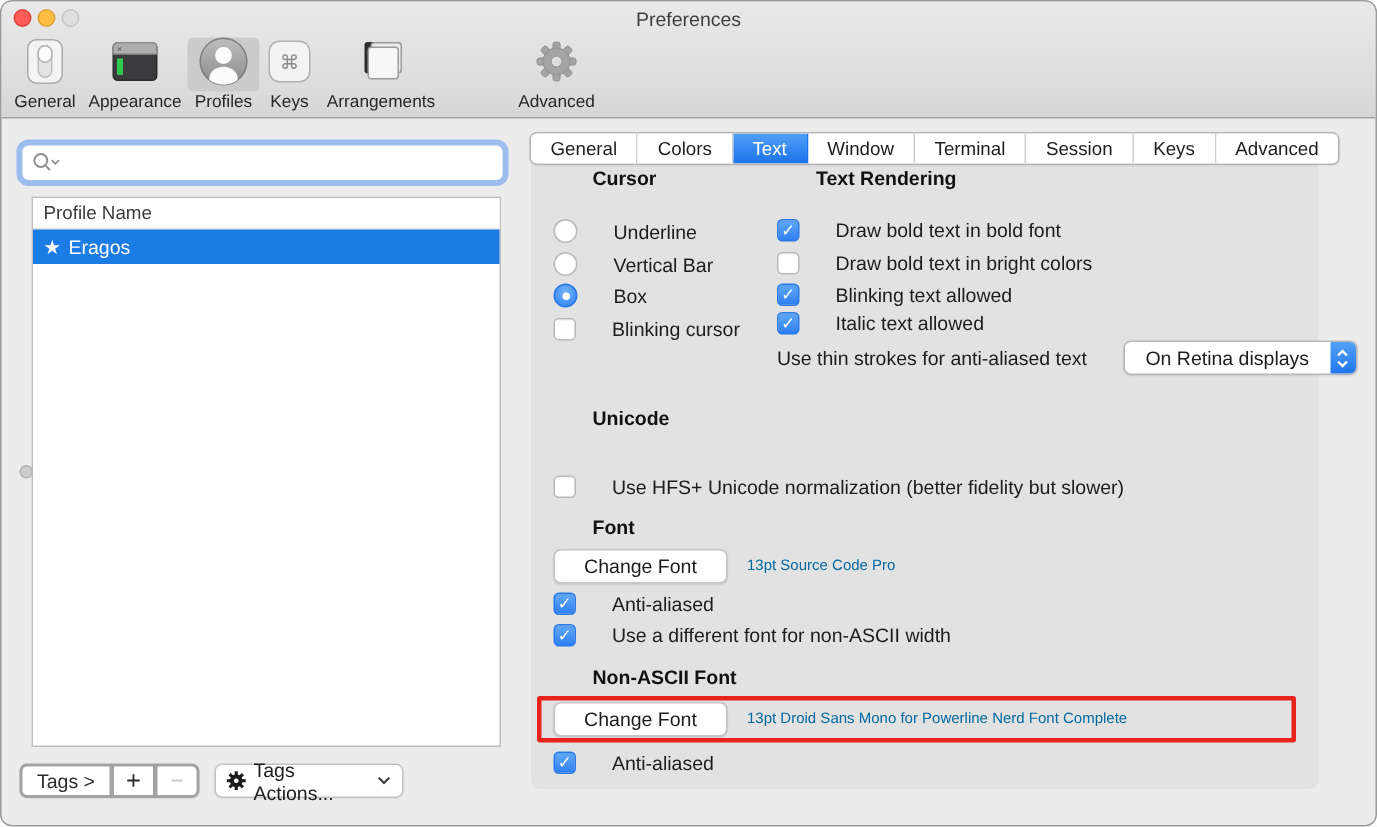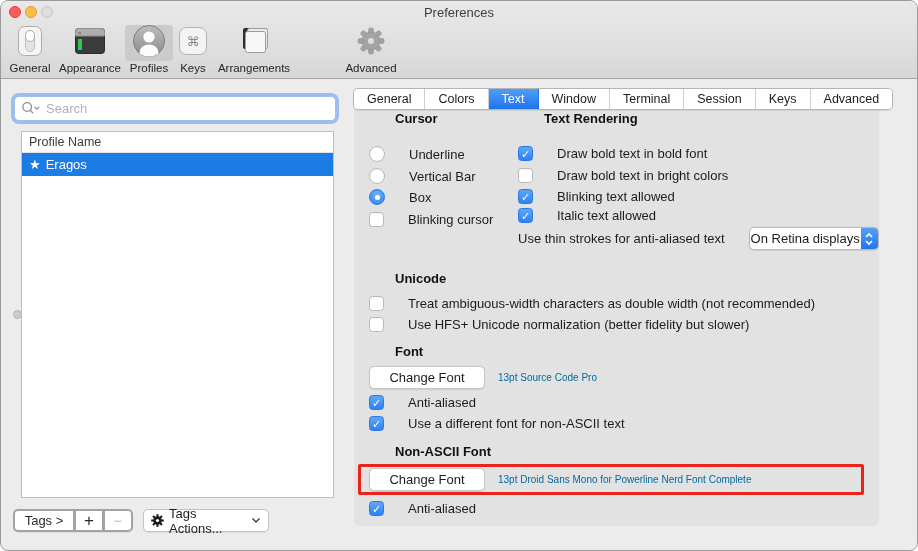--- a/index.html
+++ b/index.html
@@ -140,21 +140,21 @@
     content:""; position:absolute; left:4.5px; top:4.5px; width:5px; height:5px;
     border-radius:50%; background:#fff;
   }
   .btn {
     height:23px; background:#fff; border:1px solid #c6c6c6; border-radius:5px;
     font-size:13px; color:#1c1c1c; display:flex; align-items:center; justify-content:center;
     box-shadow:0 .5px 1px rgba(0,0,0,.1); width:116px; flex:0 0 auto;
     font-family:"Liberation Sans","DejaVu Sans",sans-serif;
   }
   .dropdown {
-    width:130px; height:23px; background:#fff; border:1px solid #b9b9b9; border-radius:5px;
+    width:156px; height:23px; background:#fff; border:1px solid #b9b9b9; border-radius:5px;
     display:flex; align-items:center; overflow:hidden;
     box-shadow:0 .5px 1px rgba(0,0,0,.1); flex:0 0 auto;
   }
   .dropdown .dd-text { flex:1; text-align:center; font-size:13px; color:#1c1c1c; }
   .dropdown .dd-step {
     width:17px; height:23px; background:linear-gradient(180deg,#55a3f7,#1f74ed);
     display:flex; align-items:center; justify-content:center;
   }
   .red-box {
     position:absolute; left:4px; top:366px; width:506px; height:31px;
@@ -268,21 +268,20 @@
   </div>
 
   <div class="search-field">
     <span style="display:flex;margin-right:3px;">
       <svg width="20" height="15" viewBox="0 0 20 15">
         <circle cx="6.2" cy="6" r="4.3" fill="none" stroke="#8e8e8e" stroke-width="1.3"></circle>
         <line x1="9.3" y1="9.2" x2="12.2" y2="12.4" stroke="#8e8e8e" stroke-width="1.3"></line>
         <path d="M13.5 5.8 l2.4 2.4 l2.4 -2.4" fill="none" stroke="#8e8e8e" stroke-width="1.2"></path>
       </svg>
     </span>
-    <input type="text" placeholder="Search" style="">
   </div>
 
   <div class="listbox">
     <div class="list-header">Profile Name</div>
     <div class="list-row selected">
       <span>★</span>
       <span>Eragos</span>
     </div>
   </div>
 
@@ -363,41 +362,37 @@
         <span class="dd-step">
           <svg width="10" height="14" viewBox="0 0 10 14">
             <path d="M2 5 L5 2 L8 5" stroke="#fff" stroke-width="1.6" fill="none"></path>
             <path d="M2 9 L5 12 L8 9" stroke="#fff" stroke-width="1.6" fill="none"></path>
           </svg>
         </span>
       </span>
     </div>
 
     <div class="h" style="left:15px; top:173px;">Unicode</div>
-    <div class="row" style="left:15px; top:196px;">
-      <span class="cb"></span>
-      <span>Treat ambiguous-width characters as double width (not recommended)</span>
-    </div>
     <div class="row" style="left:15px; top:217px;">
       <span class="cb"></span>
       <span>Use HFS+ Unicode normalization (better fidelity but slower)</span>
     </div>
 
     <div class="h" style="left:15px; top:246px;">Font</div>
     <div class="row" style="left:15px; top:268px; height:23px; gap:13px;">
       <span class="btn">Change Font</span>
       <span class="muted-value">13pt Source Code Pro</span>
     </div>
     <div class="row" style="left:15px; top:295px;">
       <span class="cb checked"></span>
       <span>Anti-aliased</span>
     </div>
     <div class="row" style="left:15px; top:316px;">
       <span class="cb checked"></span>
-      <span>Use a different font for non-ASCII text</span>
+      <span>Use a different font for non-ASCII width</span>
     </div>
 
     <div class="h" style="left:15px; top:346px;">Non-ASCII Font</div>
     <div class="red-box"></div>
     <div class="row" style="left:15px; top:370px; height:23px; gap:13px;">
       <span class="btn">Change Font</span>
       <span class="muted-value">13pt Droid Sans Mono for Powerline Nerd Font Complete</span>
     </div>
     <div class="row" style="left:15px; top:401px;">
       <span class="cb checked"></span>

